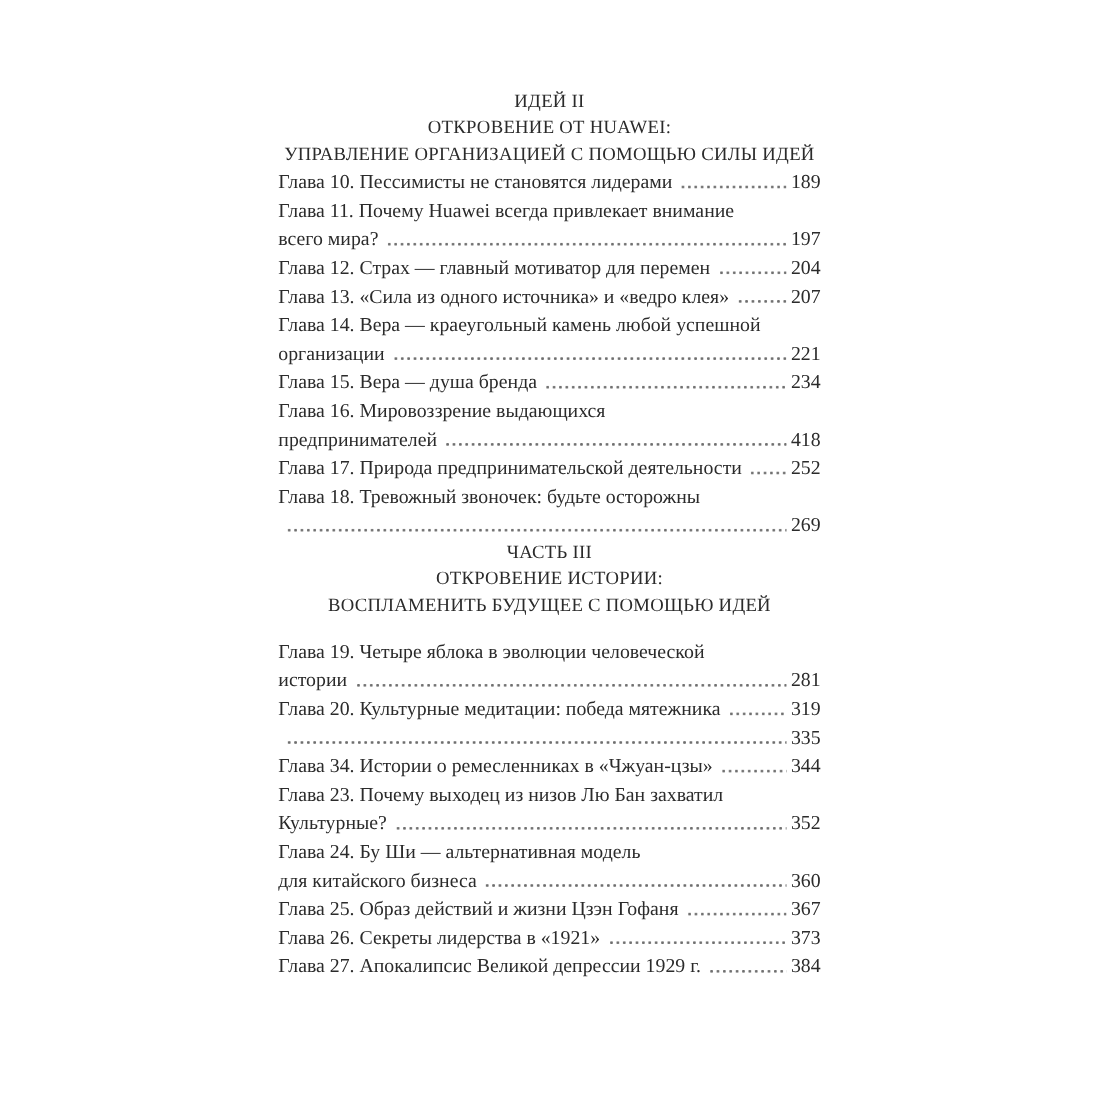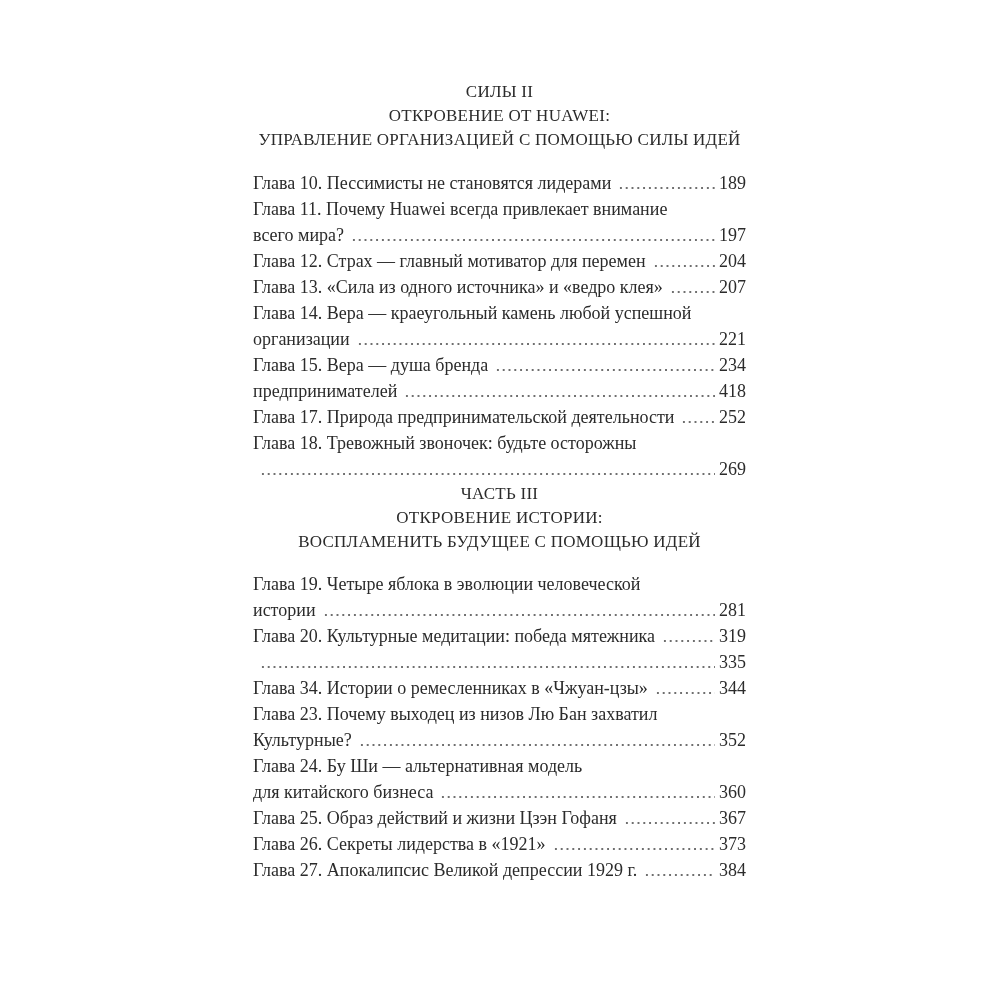--- a/index.html
+++ b/index.html
@@ -28,21 +28,20 @@
   }
   .part-heading {
     text-align: center;
     font-size: 17px;
     line-height: 24px;
     letter-spacing: 0.25px;
     white-space: nowrap;
   }
   .part-heading .hline { display: block; }
   .entries {
-    margin-top: 18px;
     font-size: 18px;
     line-height: 26px;
   }
   .entries-3 { margin-top: 17px; }
   .section-3 { }
   .entry { margin: 0; }
   .line { display: flex; align-items: baseline; }
   .t { white-space: nowrap; flex: 0 0 auto; }
   .dots {
     flex: 1 1 auto;
@@ -56,21 +55,21 @@
   }
   .pg { white-space: nowrap; flex: 0 0 auto; text-align: right; }
 </style>
 </head>
 <body>
 
 <div class="page">
   <div class="content">
 
     <div class="part-heading">
-      <span class="hline">СИЛЫ II</span>
+      <span class="hline">ИДЕЙ II</span>
       <span class="hline">ОТКРОВЕНИЕ ОТ HUAWEI:</span>
       <span class="hline">УПРАВЛЕНИЕ ОРГАНИЗАЦИЕЙ С ПОМОЩЬЮ СИЛЫ ИДЕЙ</span>
     </div>
 
     <div class="entries">
 
       <div class="entry">
         <div class="line">
           <span class="t">Глава 10. Пессимисты не становятся лидерами</span>
           <span class="dots"></span>
@@ -118,20 +117,23 @@
 
       <div class="entry">
         <div class="line">
           <span class="t">Глава 15. Вера — душа бренда</span>
           <span class="dots"></span>
           <span class="pg">234</span>
         </div>
       </div>
 
       <div class="entry">
+        <div class="line">
+          <span class="t">Глава 16. Мировоззрение выдающихся</span>
+        </div>
         <div class="line">
           <span class="t">предпринимателей</span>
           <span class="dots"></span>
           <span class="pg">418</span>
         </div>
       </div>
 
       <div class="entry">
         <div class="line">
           <span class="t">Глава 17. Природа предпринимательской деятельности</span>

